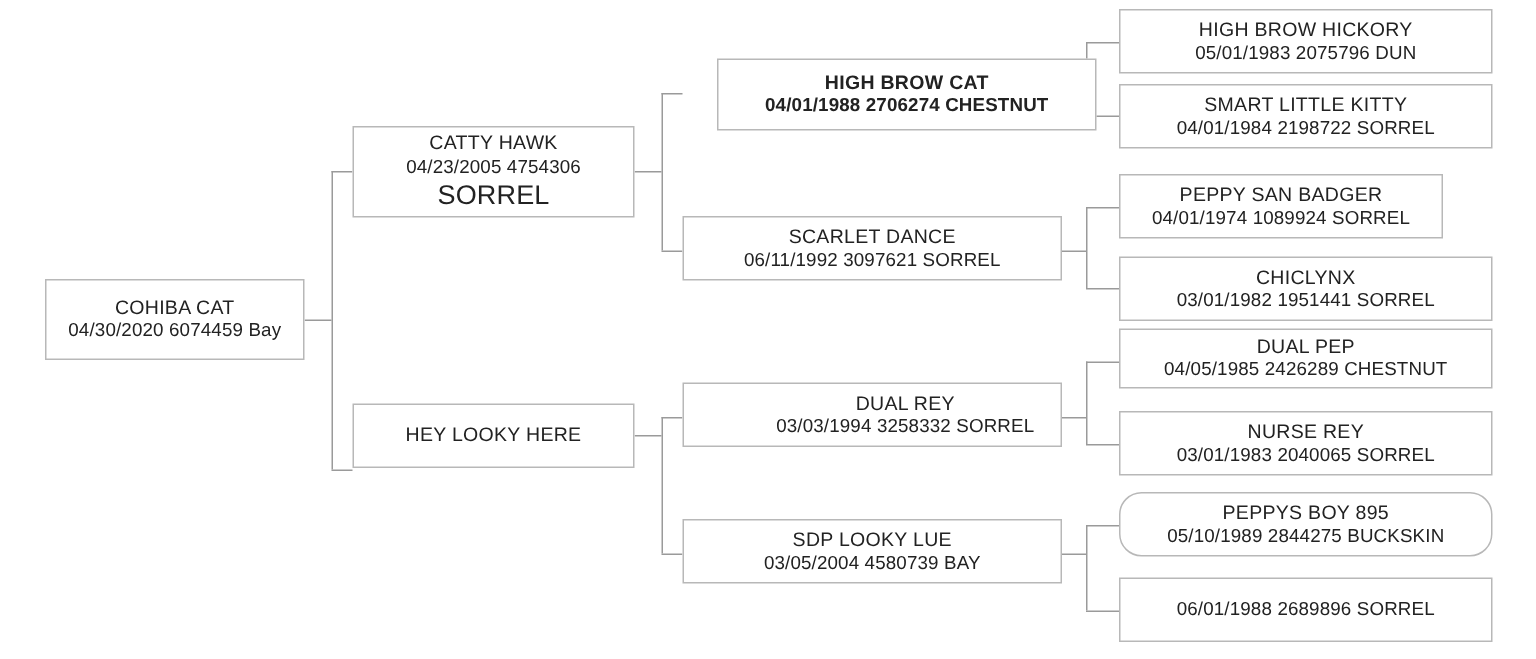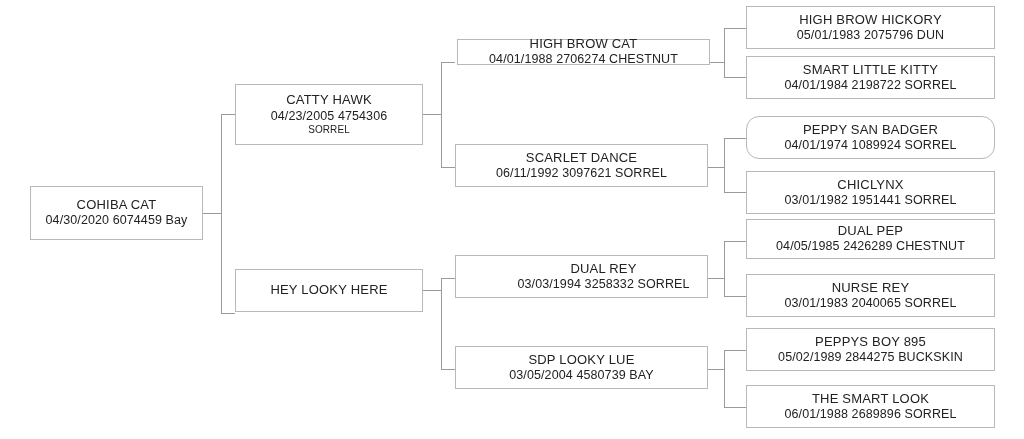--- a/index.html
+++ b/index.html
@@ -35,21 +35,21 @@
     font-size: 13px;
     letter-spacing: 0.2px;
     white-space: nowrap;
   }
   .node .dt {
     font-size: 12.5px;
     letter-spacing: 0.1px;
     white-space: nowrap;
   }
   .node .dt2 {
-    font-size: 10px;
+    font-size: 18px;
     letter-spacing: 0.1px;
     white-space: nowrap;
   }
   .conn {
     position: absolute;
     background: #9a9a9a;
   }
   .conn.h { height: 1px; }
   .conn.v { width: 1px; }
 </style>
@@ -101,21 +101,21 @@
   <div class="node" style="left:235px; top:84px; width:188px; height:61px;">
     <div class="nm">CATTY HAWK</div>
     <div class="dt">04/23/2005 4754306</div>
     <div class="dt2">SORREL</div>
   </div>
 
   <div class="node" style="left:235px; top:269px; width:188px; height:43px;gap:28px;">
     <div class="nm">HEY LOOKY HERE</div>
   </div>
 
-  <div class="node" style="left:457px; top:39px; width:253px; height:26px;">
+  <div class="node" style="left:478px; top:39px; width:253px; height:48px;font-weight:bold;">
     <div class="nm">HIGH BROW CAT</div>
     <div class="dt">04/01/1988 2706274 CHESTNUT</div>
   </div>
 
   <div class="node" style="left:455px; top:144px; width:253px; height:43px;">
     <div class="nm">SCARLET DANCE</div>
     <div class="dt">06/11/1992 3097621 SORREL</div>
   </div>
 
   <div class="node" style="left:455px; top:255px; width:253px; height:43px;padding-left:48px;">
@@ -131,43 +131,42 @@
   <div class="node" style="left:746px; top:6px; width:249px; height:43px;">
     <div class="nm">HIGH BROW HICKORY</div>
     <div class="dt">05/01/1983 2075796 DUN</div>
   </div>
 
   <div class="node" style="left:746px; top:56px; width:249px; height:43px;">
     <div class="nm">SMART LITTLE KITTY</div>
     <div class="dt">04/01/1984 2198722 SORREL</div>
   </div>
 
-  <div class="node" style="left:746px; top:116px; width:249px; height:43px;border-radius:13px;">
+  <div class="node" style="left:746px; top:116px; width:216px; height:43px;">
     <div class="nm">PEPPY SAN BADGER</div>
     <div class="dt">04/01/1974 1089924 SORREL</div>
   </div>
 
   <div class="node" style="left:746px; top:171px; width:249px; height:43px;">
     <div class="nm">CHICLYNX</div>
     <div class="dt">03/01/1982 1951441 SORREL</div>
   </div>
 
   <div class="node" style="left:746px; top:219px; width:249px; height:40px;">
     <div class="nm">DUAL PEP</div>
     <div class="dt">04/05/1985 2426289 CHESTNUT</div>
   </div>
 
   <div class="node" style="left:746px; top:274px; width:249px; height:43px;">
     <div class="nm">NURSE REY</div>
     <div class="dt">03/01/1983 2040065 SORREL</div>
   </div>
 
-  <div class="node" style="left:746px; top:328px; width:249px; height:43px;">
+  <div class="node" style="left:746px; top:328px; width:249px; height:43px;border-radius:15px;">
     <div class="nm">PEPPYS BOY 895</div>
-    <div class="dt">05/02/1989 2844275 BUCKSKIN</div>
+    <div class="dt">05/10/1989 2844275 BUCKSKIN</div>
   </div>
 
   <div class="node" style="left:746px; top:385px; width:249px; height:43px;">
-    <div class="nm">THE SMART LOOK</div>
     <div class="dt">06/01/1988 2689896 SORREL</div>
   </div>
 
 </div>
 
 </body></html>

